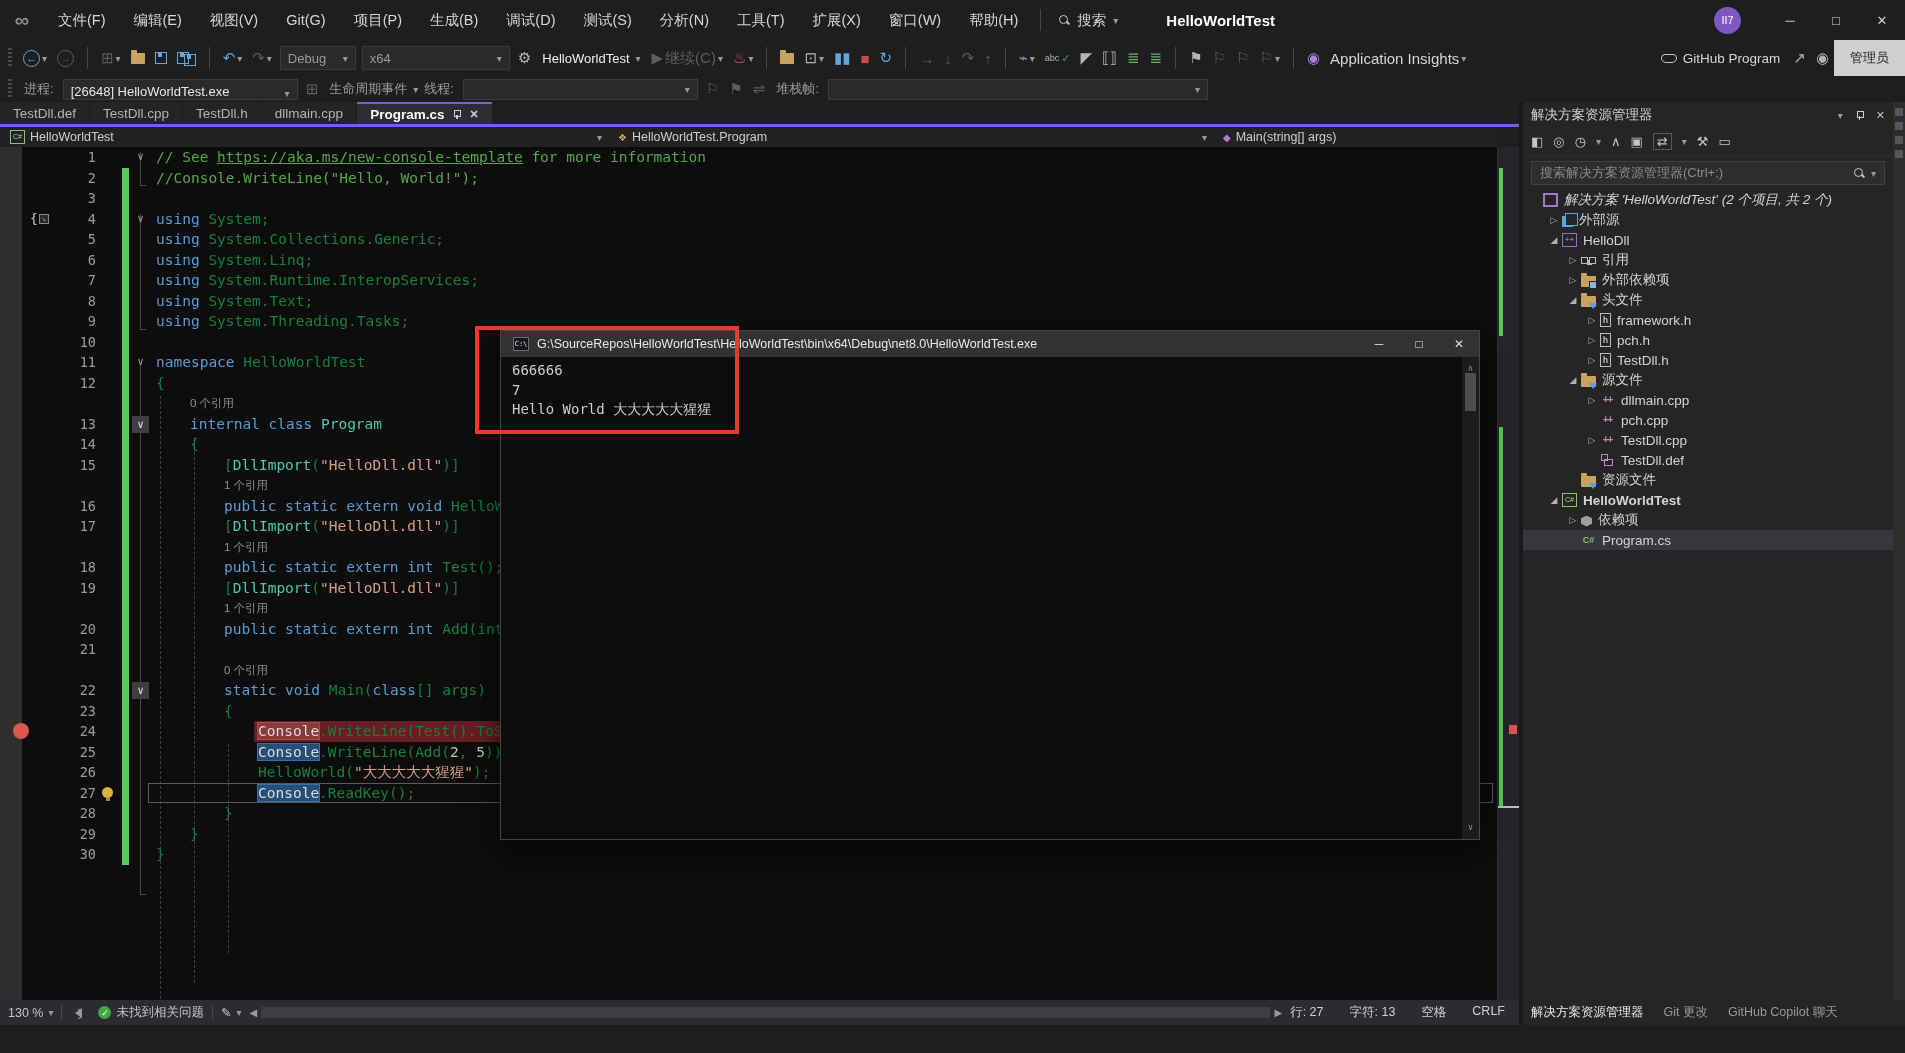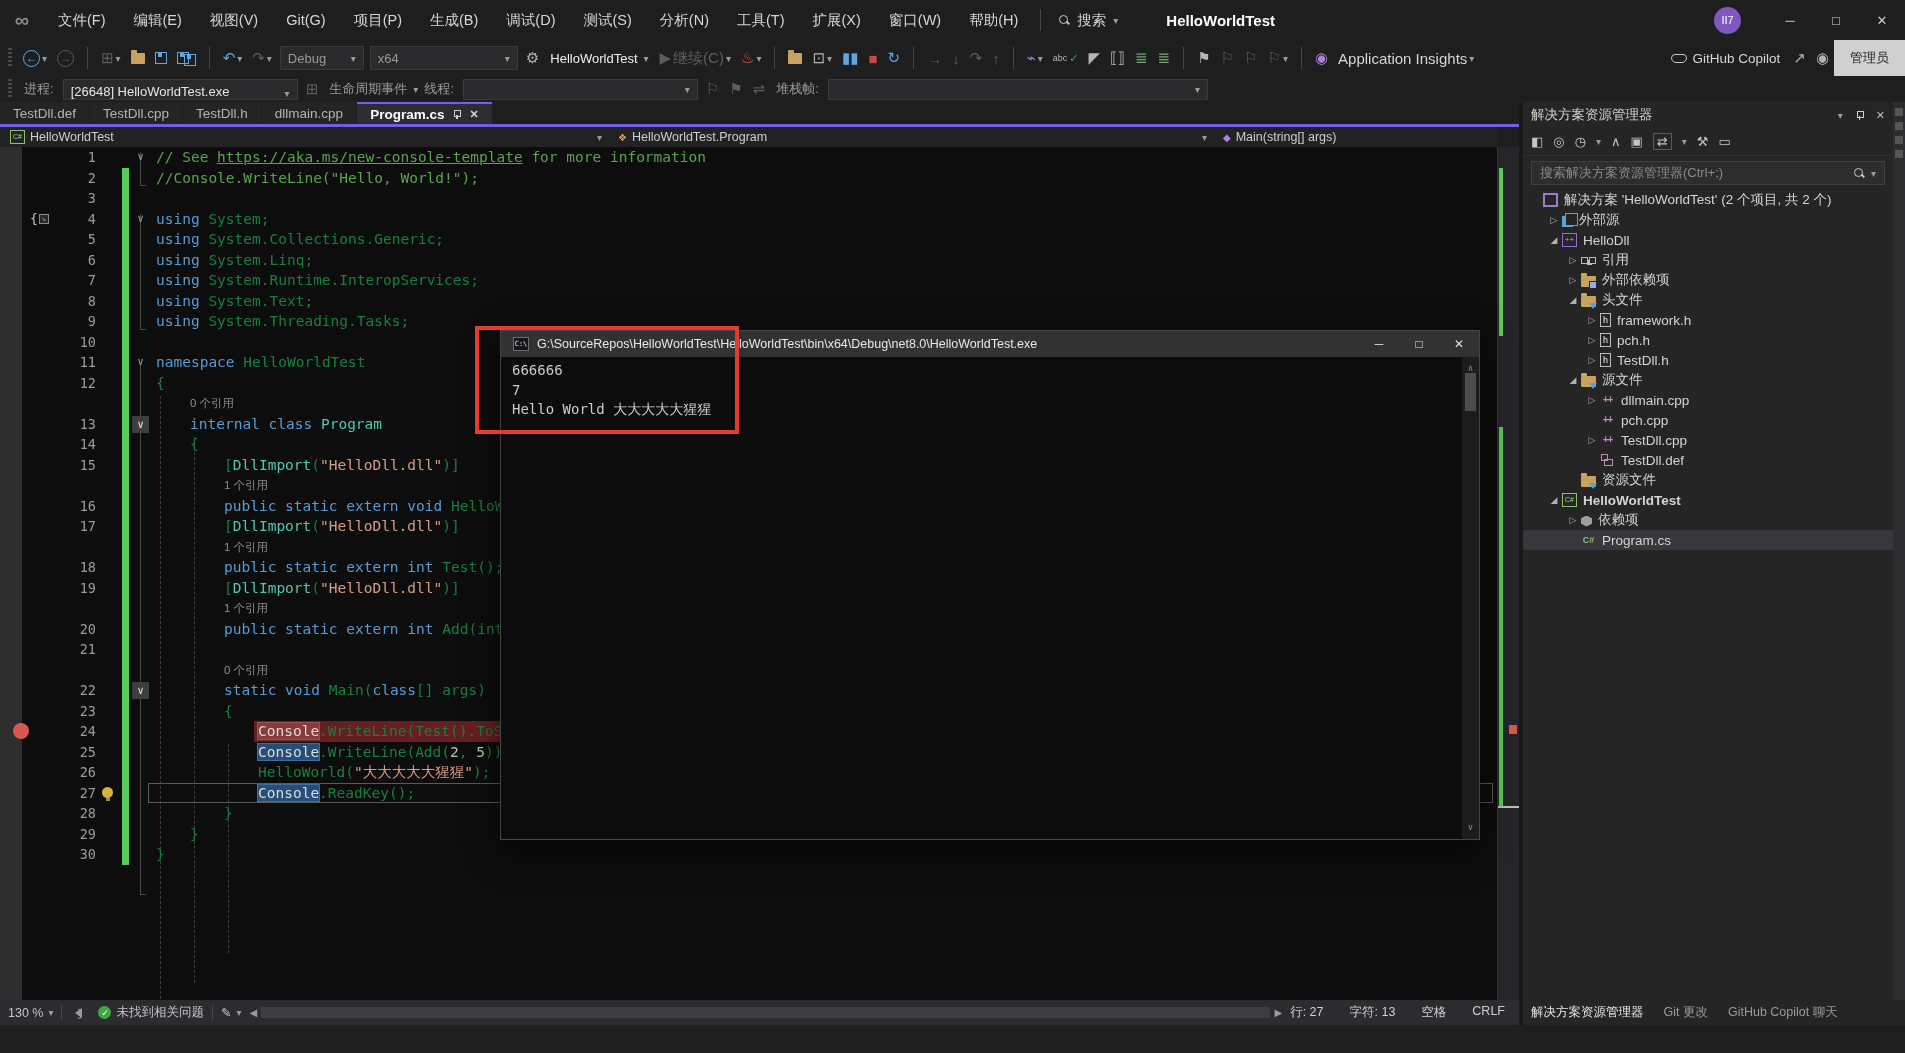--- a/index.html
+++ b/index.html
@@ -269,21 +269,21 @@
     <span class="ticon">
         <span class="i-save"></span>
       </span>
     <span class="ticon">
         <span class="i-save"></span>
         <span class="i-save" style="margin-left:-7px;margin-top:4px;"></span>
       </span>
     <div class="tb-sep"></div>
     <span class="ticon blue">↶<span class="dd">▾</span></span>
     <span class="ticon dim">↷<span class="dd">▾</span></span>
-    <div class="combo" style="width:84px;">
+    <div class="combo" style="width:76px;">
         <span>Debug</span>
         <span class="dd">▾</span>
       </div>
     <div class="combo" style="width:148px;">
         <span>x64</span>
         <span class="dd">▾</span>
       </div>
     <span class="ticon">⚙</span>
     <span class="runbox">
         <b style="font-weight:normal;color:#f0f0f0;">HelloWorldTest</b>
@@ -324,21 +324,21 @@
     <span class="ticon dim">⚐<span class="dd">▾</span></span>
     <div class="tb-sep"></div>
     <span class="ticon" style="color:#b180d7;">◉</span>
     <span class="ticon" style="color:#d6d6d6;">
         <span>Application Insights</span>
         <span class="dd">▾</span>
       </span>
     <div class="tb-right" style="height:36px;">
       <span class="copilot">
         <span class="goggles"></span>
-        <span>GitHub Copilot</span>
+        <span>GitHub Program</span>
       </span>
       <span class="ticon">↗</span>
       <span class="ticon">◉</span>
       <span class="chip">管理员</span>
     </div>
   </div>
 
   <div class="procbar">
     <span class="grip"></span>
     <span class="label">进程:</span>
@@ -498,21 +498,21 @@
         <span class="dd">▾</span>
         <span>⚒</span>
         <span>▭</span>
       </div>
     <div class="exp-search">
       <span>搜索解决方案资源管理器(Ctrl+;)</span>
       <span class="mag"></span>
       <span class="dd" style="margin-left:6px;">▾</span>
     </div>
     <div class="tree" id="tree">
-        <div class="trow" style="padding-left: 6px;">
+        <div class="trow" style="padding-left: 6px; font-style: italic;">
           <span class="arr"></span>
           <span class="tic tic-sol"></span>
           <span class="lbl">解决方案 'HelloWorldTest' (2 个项目, 共 2 个)</span>
         </div>
         <div class="trow" style="padding-left: 25px;">
           <span class="arr">▷</span>
           <span class="tic tic-extsrc"></span>
           <span class="lbl">外部源</span>
         </div>
         <div class="trow" style="padding-left: 25px;">

